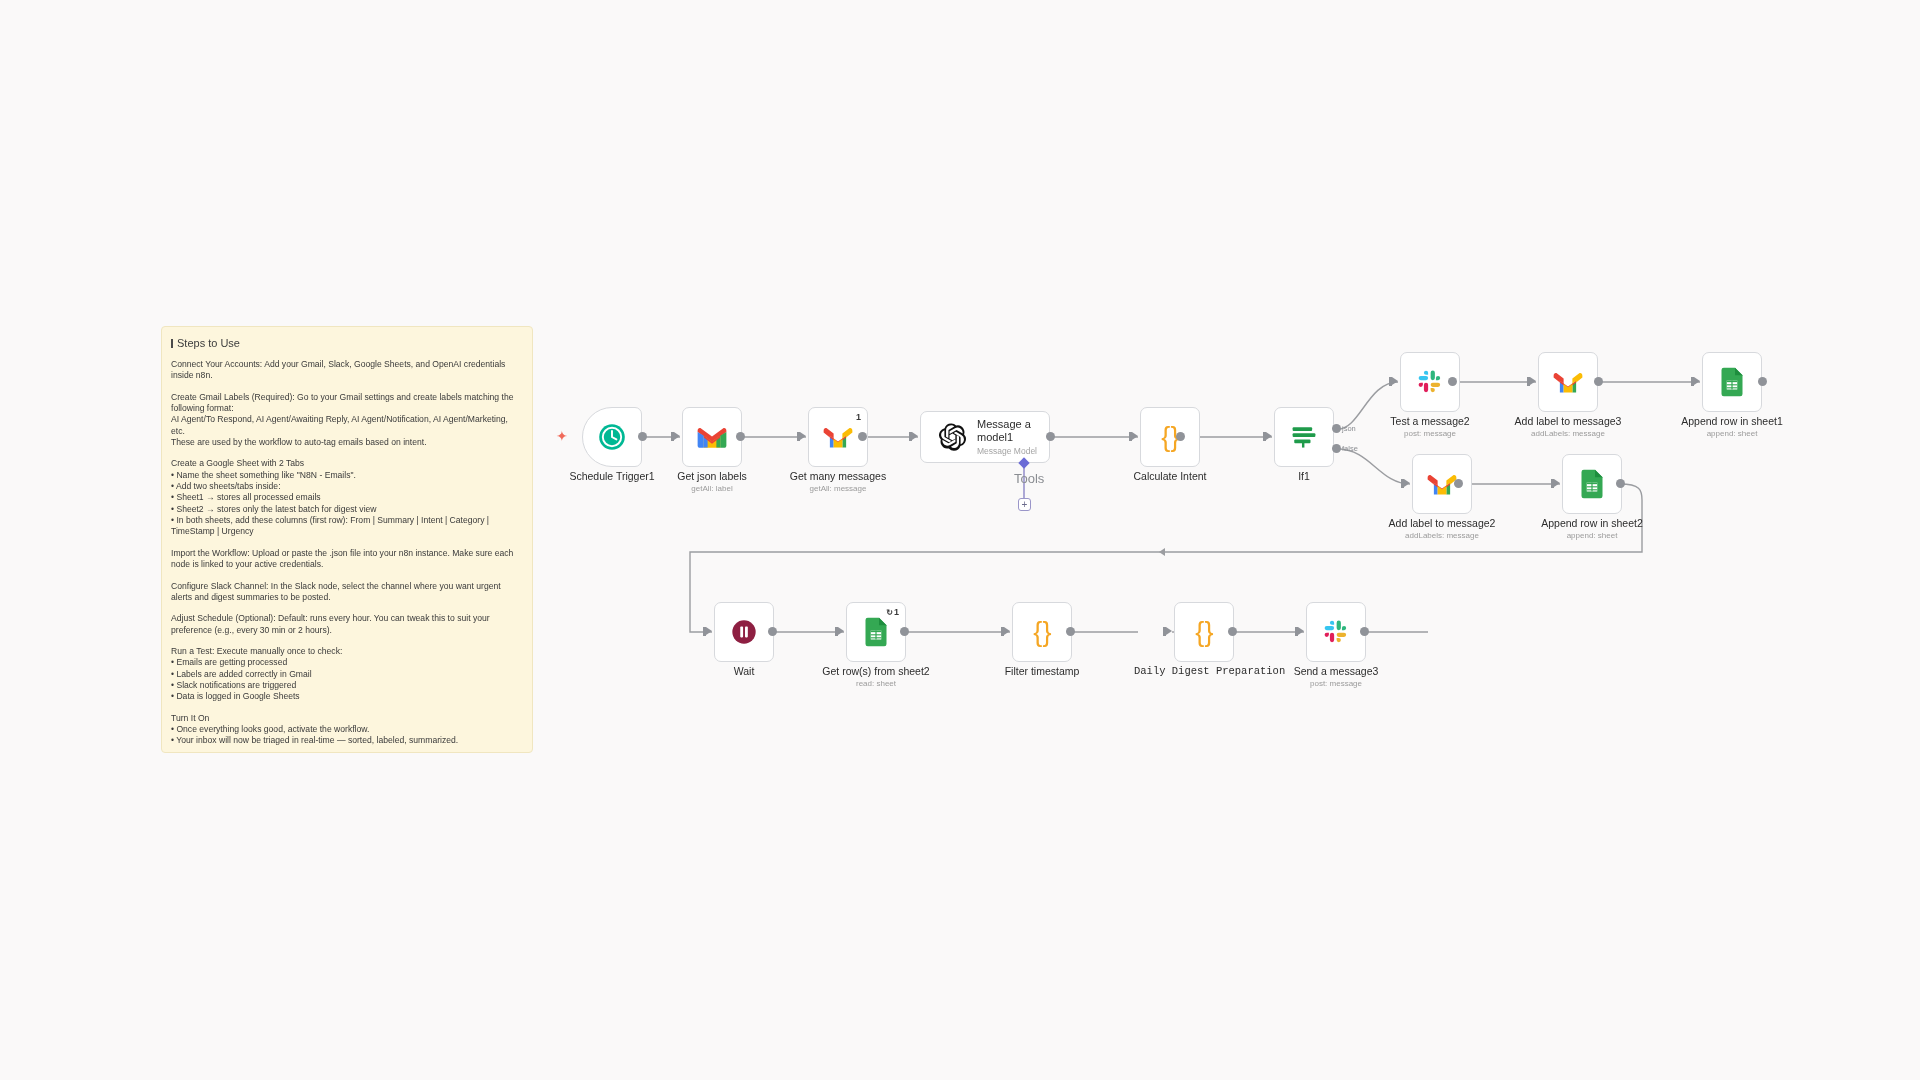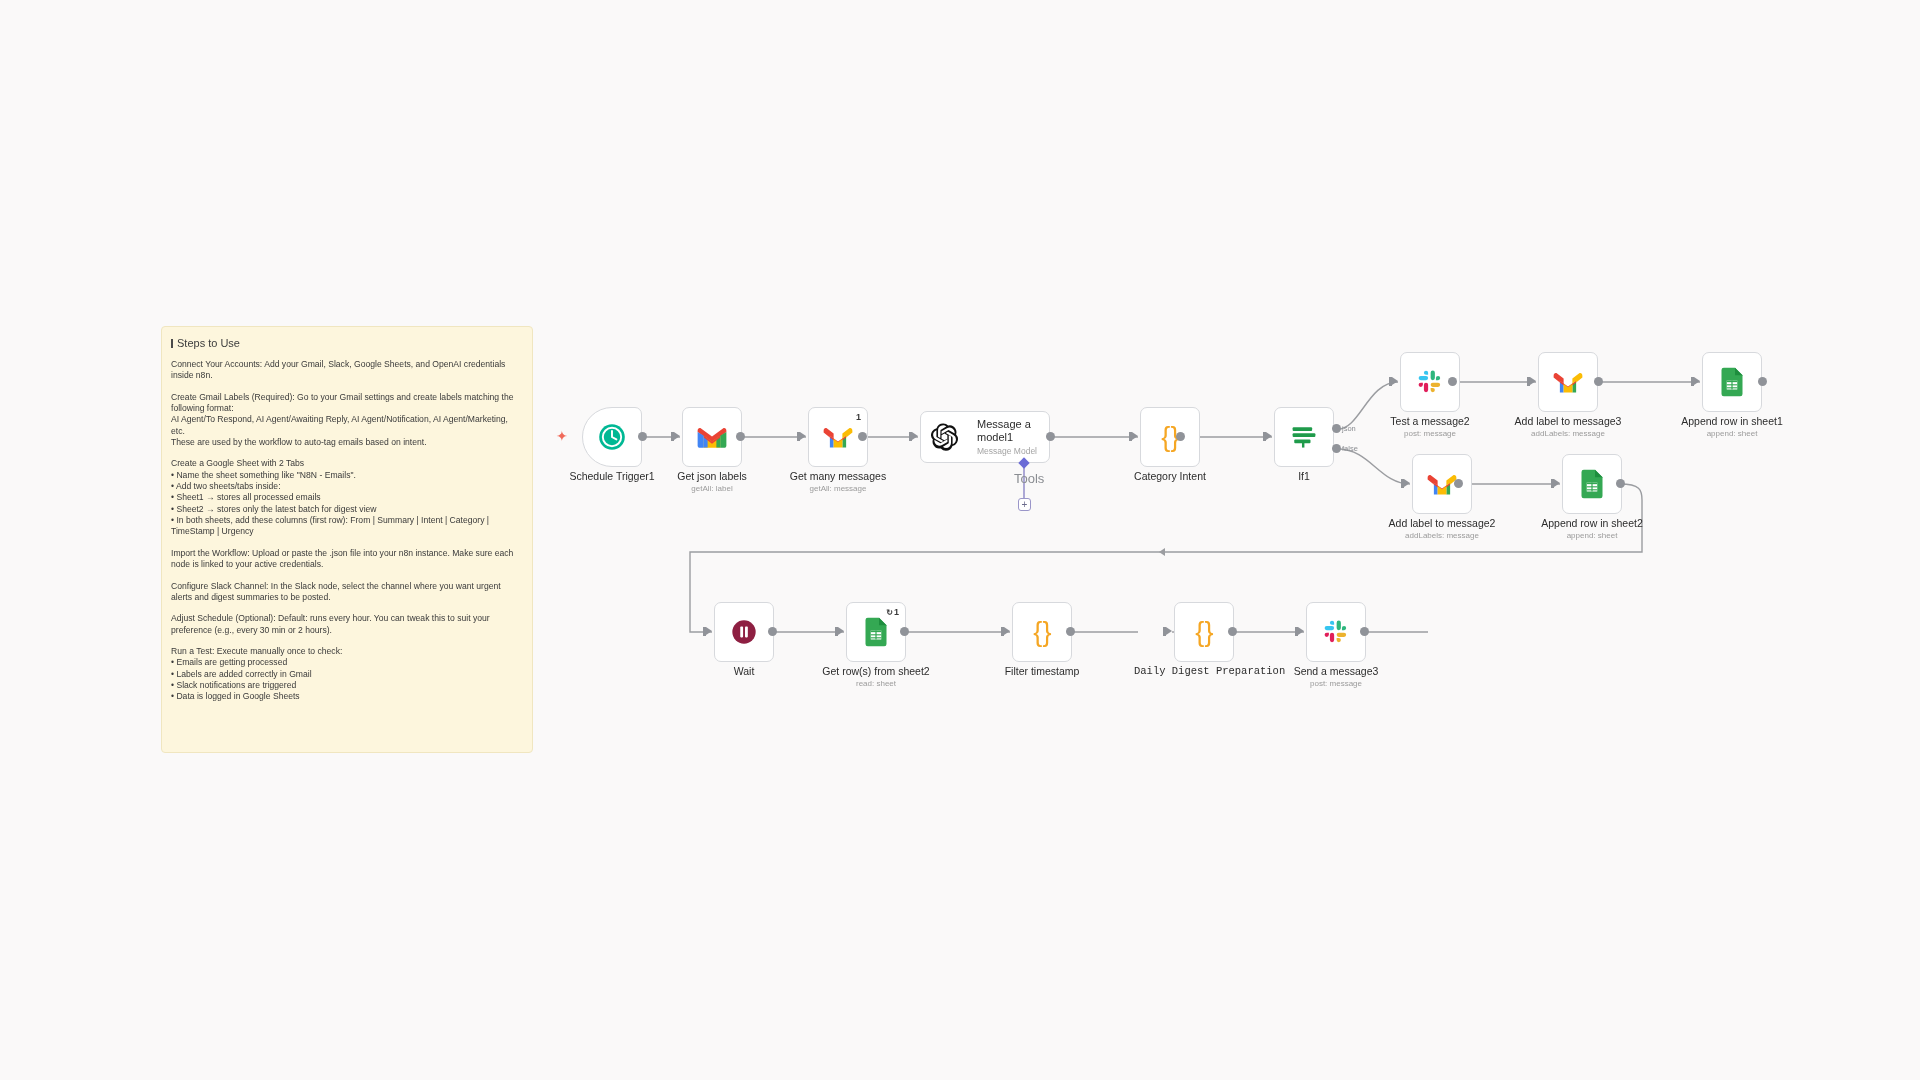--- a/index.html
+++ b/index.html
@@ -57,21 +57,21 @@
     align-items: center;
     justify-content: center;
     z-index: 5;
   }
   .node.trigger {
     border-radius: 30px 7px 7px 30px;
   }
   .node.wide {
     width: 130px; height: 52px;
     border-radius: 7px;
-    justify-content: space-between;
+    justify-content: flex-end;
     padding-left: 10px;
     gap: 8px;
   }
   .node-caption {
     position: absolute;
     text-align: center;
     font-size: 10.5px;
     color: #2c2c2c;
     white-space: nowrap;
     z-index: 6;
@@ -198,20 +198,23 @@
 • Sheet2 → stores only the latest batch for digest view
 • In both sheets, add these columns (first row): From | Summary | Intent | Category | TimeStamp | Urgency</p>
     <p class="sn-para">Import the Workflow: Upload or paste the .json file into your n8n instance. Make sure each node is linked to your active credentials.</p>
     <p class="sn-para">Configure Slack Channel: In the Slack node, select the channel where you want urgent alerts and digest summaries to be posted.</p>
     <p class="sn-para">Adjust Schedule (Optional): Default: runs every hour. You can tweak this to suit your preference (e.g., every 30 min or 2 hours).</p>
     <p class="sn-para">Run a Test: Execute manually once to check:
 • Emails are getting processed
 • Labels are added correctly in Gmail
 • Slack notifications are triggered
 • Data is logged in Google Sheets</p>
+    <p class="sn-para">Turn It On
+• Once everything looks good, activate the workflow.
+• Your inbox will now be triaged in real-time — sorted, labeled, summarized.</p>
   </div>
 
   <svg class="wire" style="left:0; top:0; width:1920px; height:1080px;">
 
     <path d="M 642,437 L 680,437"></path>
 
     <path d="M 740,437 L 806,437"></path>
 
     <path d="M 862,437 L 918,437"></path>
 
@@ -303,21 +306,21 @@
   <div class="port-out" style="left:1046px; top:432px;"></div>
   <div class="diamond" style="left:1020px; top:459px;"></div>
   <div class="tools-label" style="left:1014px; top:471px;">Tools</div>
   <div class="plus-box" style="left:1018px; top:498px;">+</div>
 
   <div class="port-in" style="left:1132px; top:432px;"></div>
   <div class="node" style="left:1140px; top:407px;">
     <span class="braces">{ }</span>
   </div>
   <div class="port-out" style="left:1176px; top:432px;"></div>
-  <div class="node-caption" style="left:1100px; top:470px; width:140px;">Category Intent</div>
+  <div class="node-caption" style="left:1100px; top:470px; width:140px;">Calculate Intent</div>
 
   <div class="port-in" style="left:1266px; top:432px;"></div>
   <div class="node" style="left:1274px; top:407px;">
     <svg class="if-ico" viewBox="0 0 34 32">
       <rect x="3" y="4" width="24" height="4.6" rx="1.2" fill="#1f9b4b"></rect>
       <rect x="3" y="11.5" width="28" height="4.6" rx="1.2" fill="#1f9b4b"></rect>
       <rect x="5" y="19" width="20" height="4.6" rx="1.2" fill="#1f9b4b"></rect>
       <rect x="14.5" y="23" width="3" height="6" fill="#1f9b4b"></rect>
     </svg>
   </div>

